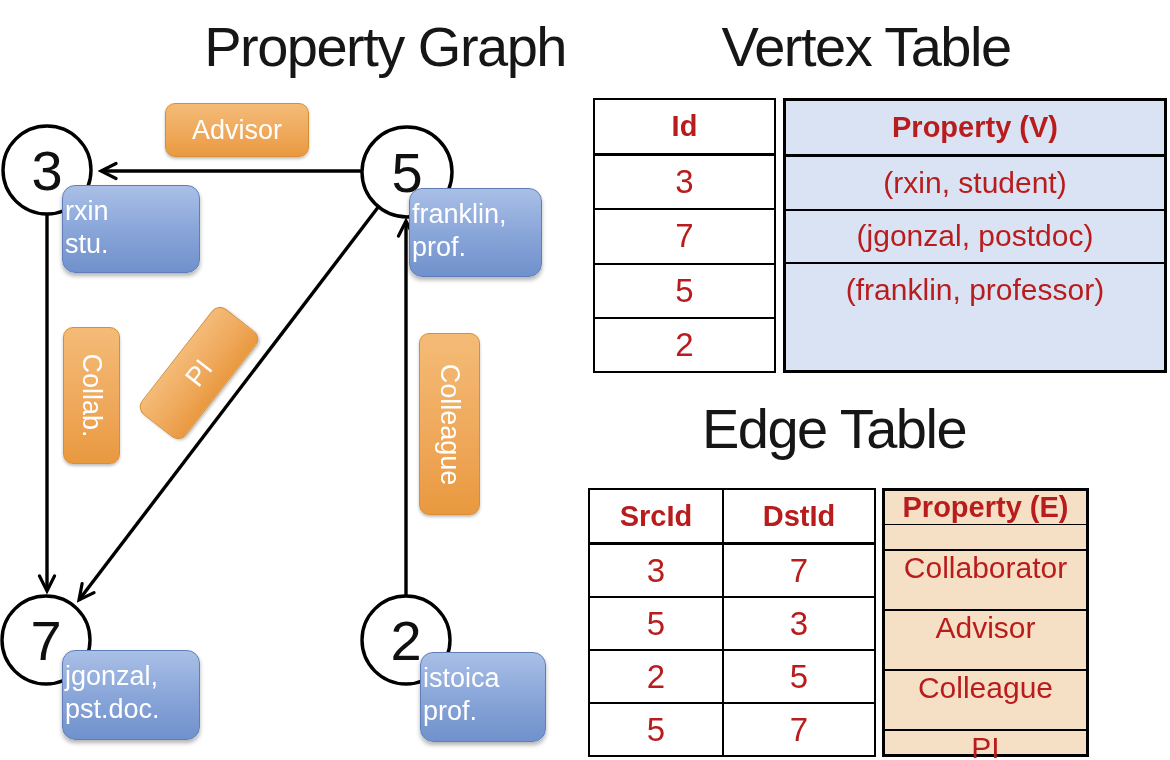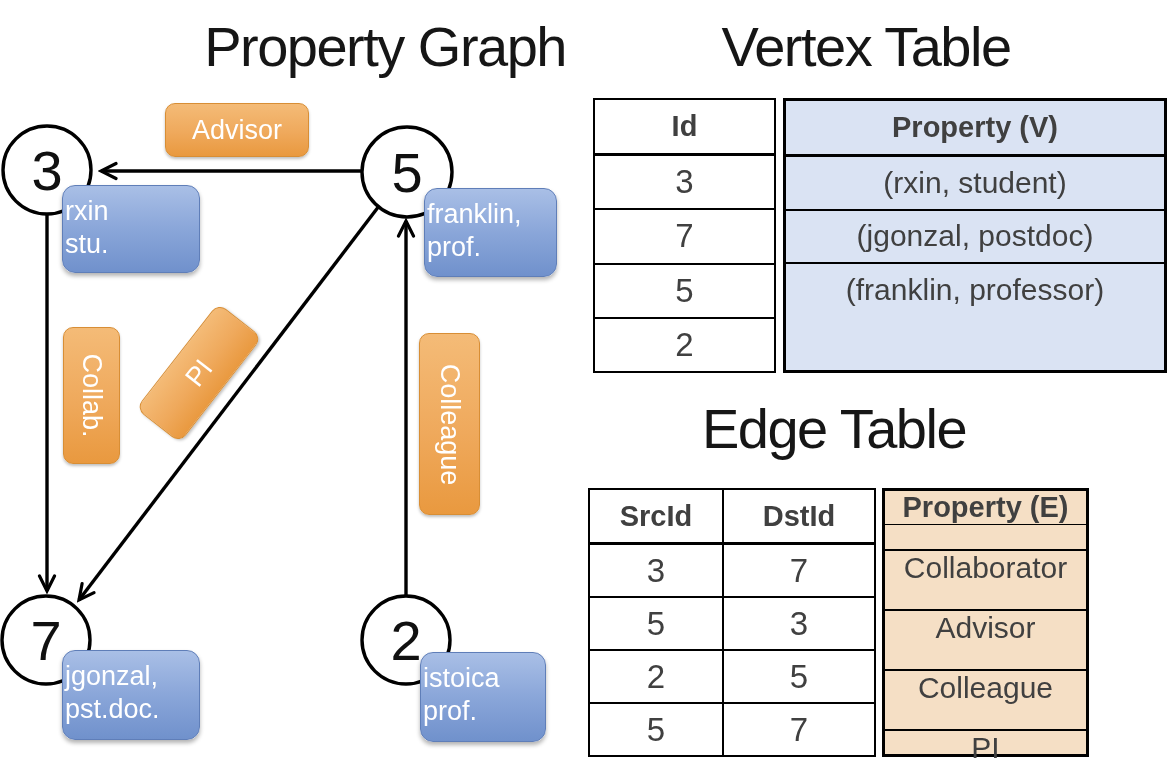--- a/index.html
+++ b/index.html
@@ -35,21 +35,21 @@
     color:#fff;font-size:27px;line-height:1.24;padding:9px 6px 0 2px;
   }
   .prop-box span{display:block;white-space:nowrap;}
   
   .tbl{position:absolute;display:flex;}
   .tbl-box{box-sizing:border-box;border:2px solid #000;background:#fff;display:grid;}
   .tbl-box.heavy{border-width:3px;}
   .trow{display:grid;align-items:center;}
   .tcell{
     display:flex;align-items:center;justify-content:center;
-    font-size:30px;color:#404040;box-sizing:border-box;height:100%;
+    font-size:30px;color:#b91c1c;box-sizing:border-box;height:100%;
   }
   .tcell.num{font-size:33px;}
   .tcell.hdr{font-weight:bold;font-size:29px;}
   .sep{border-top:2px solid #000;}
   .hdr-row{border-bottom:1px solid #000;}
   .vfill{background:#dae3f3;}
   .efill{background:#f5dfc5;}
   .dst{border-left:2px solid #000;}
 </style>
 </head>
@@ -93,21 +93,21 @@
       <span>PI</span>
     </div>
     <div class="edge-label" style="left:419px;top:333px;width:59px;height:180px;">
       <span class="rot90">Colleague</span>
     </div>
 
     <div class="prop-box" style="left:62px;top:185px;width:138px;height:88px;">
       <span>rxin</span>
       <span>stu.</span>
     </div>
-    <div class="prop-box" style="left:424px;top:188px;width:133px;height:89px;">
+    <div class="prop-box" style="left:409px;top:188px;width:133px;height:89px;">
       <span>franklin,</span>
       <span>prof.</span>
     </div>
     <div class="prop-box" style="left:62px;top:650px;width:138px;height:90px;">
       <span>jgonzal,</span>
       <span>pst.doc.</span>
     </div>
     <div class="prop-box" style="left:420px;top:652px;width:126px;height:90px;">
       <span>istoica</span>
       <span>prof.</span>

